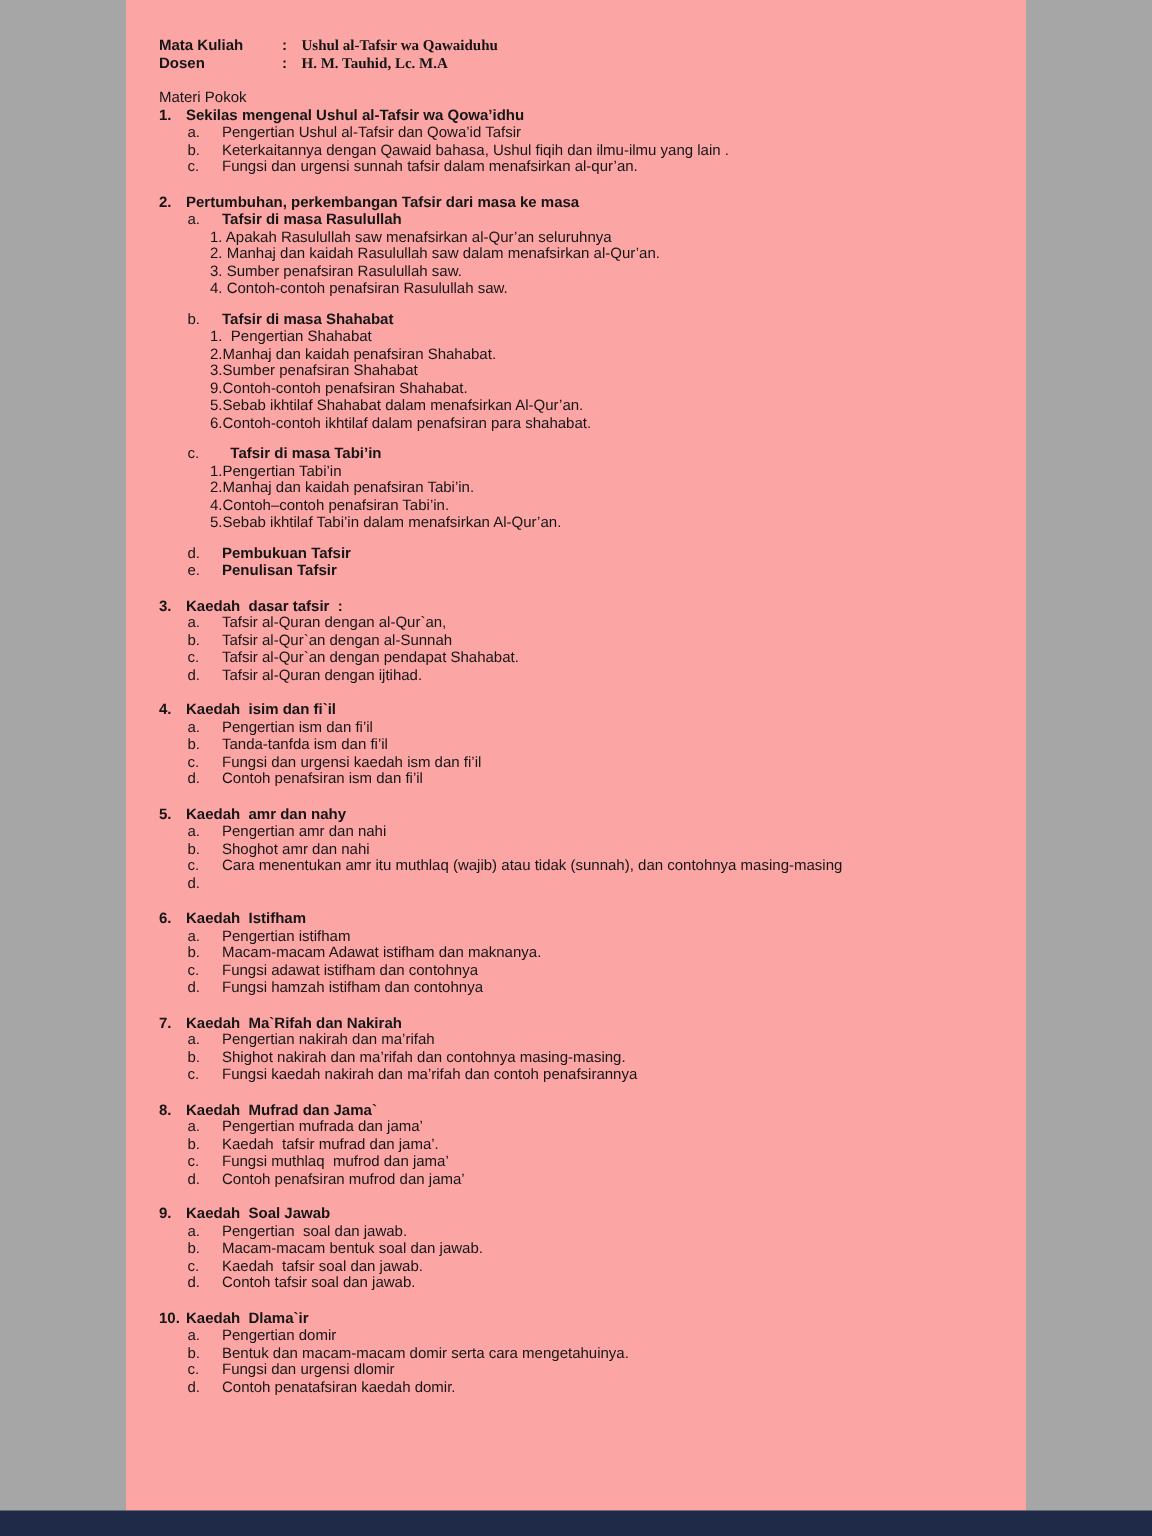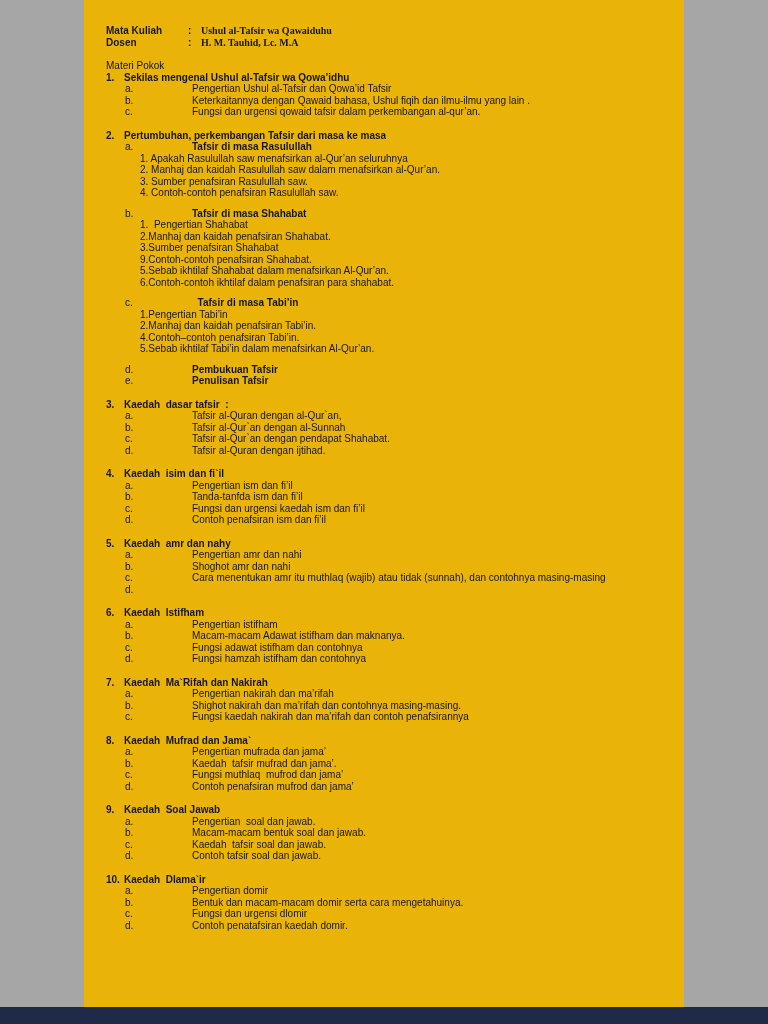--- a/index.html
+++ b/index.html
@@ -43,30 +43,30 @@
   .h-value { white-space: pre-wrap; font-family: Liberation Serif, serif; }
   .materi-title { font-weight: normal; }
   .section { margin-bottom: 12px; }
   .sec-head { display: flex; font-weight: bold; }
   .sec-num { flex: none; width: 18px; }
   .sec-title { white-space: pre-wrap; }
   .items { margin-left: 19px; }
   .item.gap { margin-bottom: 9px; }
   .item-row { display: flex; }
   .i-marker { flex: none; width: 23px; }
-  .i-text { white-space: pre-wrap; margin-left: 44px; }
+  .i-text { white-space: pre-wrap; }
   .i-text.bold { font-weight: bold; }
   .subitems { margin-left: 15px; }
   .sub-line { white-space: pre-wrap; }
 </style>
 </head>
 <body>
 
 <div class="viewport" style="background: rgb(166, 166, 166);">
-  <div class="page" style="background: #eab308; color: rgb(22, 22, 22);">
+  <div class="page" style="background: #fca5a5; color: rgb(22, 22, 22);">
     <div class="header-block">
         <div class="header-row">
           <span class="h-label">Mata Kuliah</span>
           <span class="h-colon">:</span>
           <span class="h-value">Ushul al-Tafsir wa Qawaiduhu</span>
         </div>
         <div class="header-row">
           <span class="h-label">Dosen</span>
           <span class="h-colon">:</span>
           <span class="h-value">H. M. Tauhid, Lc. M.A</span>
@@ -88,21 +88,21 @@
             </div>
             <div class="item">
               <div class="item-row">
                 <span class="i-marker">b.</span>
                 <span class="i-text">Keterkaitannya dengan Qawaid bahasa, Ushul fiqih dan ilmu-ilmu yang lain .</span>
               </div>
             </div>
             <div class="item">
               <div class="item-row">
                 <span class="i-marker">c.</span>
-                <span class="i-text">Fungsi dan urgensi qowaid tafsir dalam perkembangan al-qur’an.</span>
+                <span class="i-text">Fungsi dan urgensi sunnah tafsir dalam menafsirkan al-qur’an.</span>
               </div>
             </div>
           </div>
         </div>
         <div class="section">
           <div class="sec-head">
             <span class="sec-num">2.</span>
             <span class="sec-title">Pertumbuhan, perkembangan Tafsir dari masa ke masa</span>
           </div>
           <div class="items">

